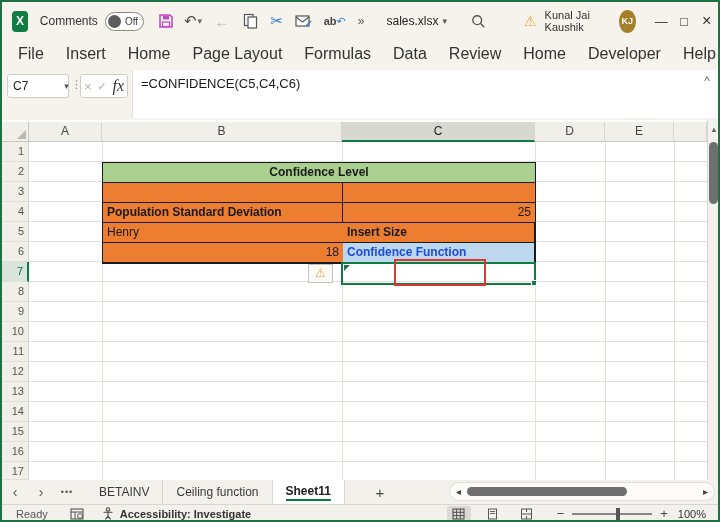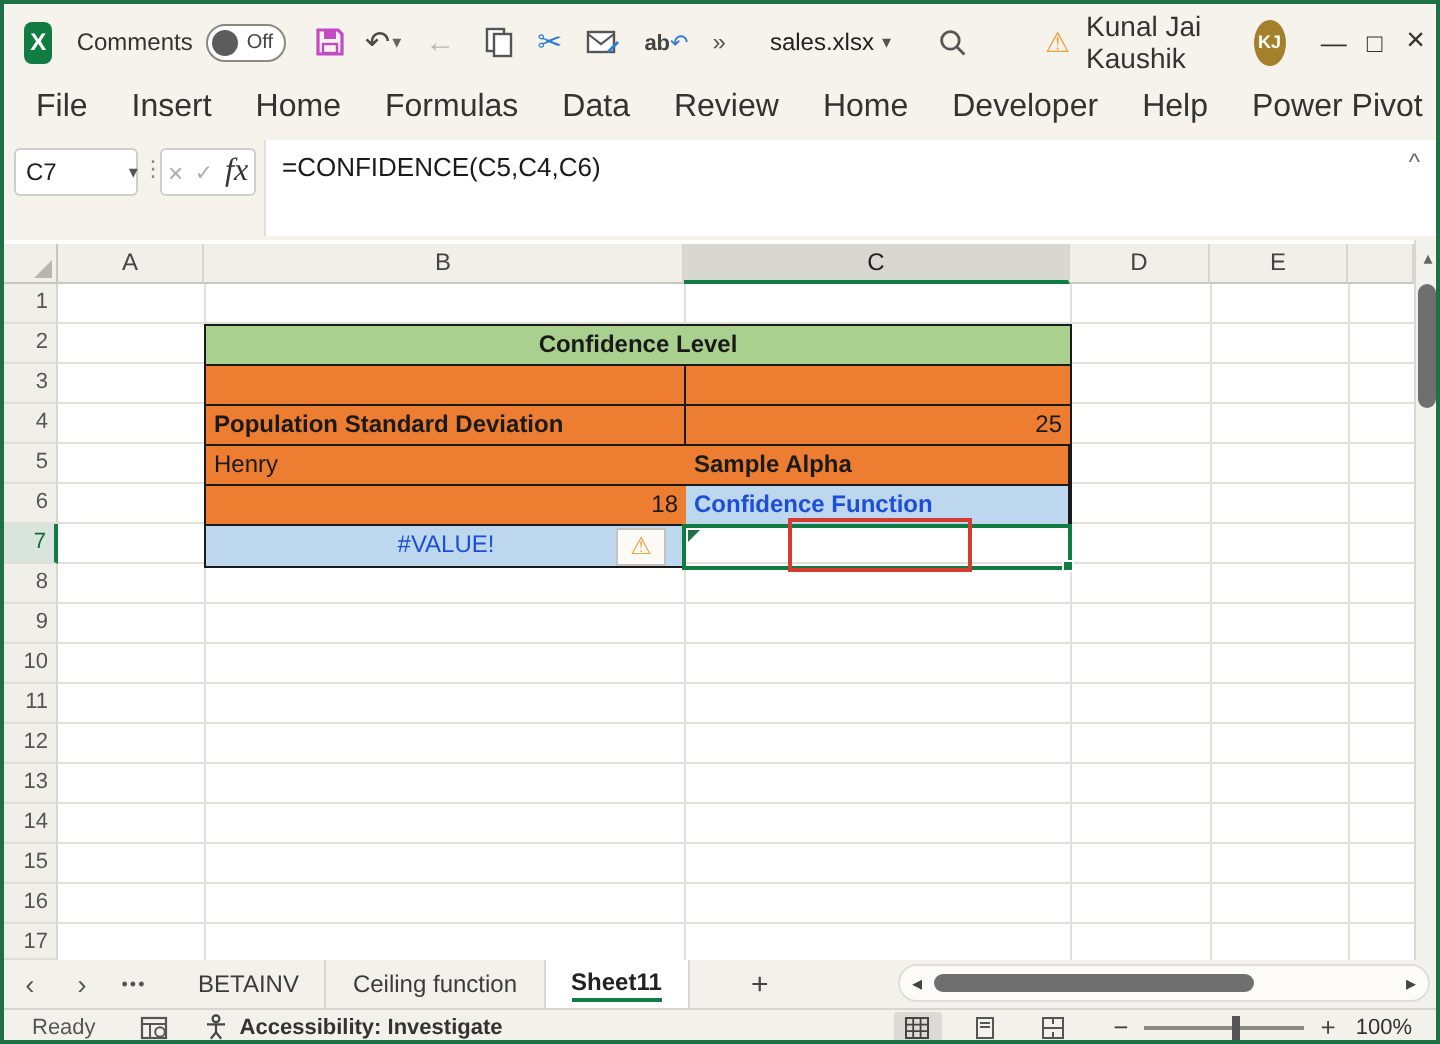--- a/index.html
+++ b/index.html
@@ -150,34 +150,35 @@
     <span style="margin-left:4px;font-size:9px;color:#555">▾</span>
 
     <span style="margin-left:24px">
       <svg width="15" height="15" viewBox="0 0 15 15">
         <circle cx="6.2" cy="6.2" r="4.4" fill="none" stroke="#555" stroke-width="1.4"></circle>
         <path d="M9.6 9.6l3.6 3.6" stroke="#555" stroke-width="1.4"></path>
       </svg>
     </span>
 
     <span style="margin-left:38px;color:#E8A33D;font-size:14px">⚠</span>
-    <span style="margin-left:8px;font-size:14px;color:#333">Kunal Jai Kaushik</span>
+    <span style="margin-left:8px;font-size:11px;color:#333">Kunal Jai Kaushik</span>
     <div class="avatar" style="margin-left:8px">
       <span>KJ</span>
     </div>
 
     <button class="icon-btn winbtn" style="margin-left:14px"><span>—</span></button>
     <button class="icon-btn winbtn"><span>□</span></button>
     <button class="icon-btn winbtn" style="font-size:16px"><span>×</span></button>
   </div>
 
   <div id="ribbon" class="abs">
     <span class="rtab" style="margin-left:5px">File</span>
     <span class="rtab">Insert</span>
     <span class="rtab">Home</span>
+    <span class="rtab">Page Layout</span>
     <span class="rtab">Formulas</span>
     <span class="rtab">Data</span>
     <span class="rtab">Review</span>
     <span class="rtab">Home</span>
     <span class="rtab">Developer</span>
     <span class="rtab">Help</span>
     <span class="rtab">Power Pivot</span>
     <div style="flex:1"></div>
     <div class="comments-btn">
       <svg width="13" height="12" viewBox="0 0 13 12">
@@ -239,24 +240,23 @@
   <div class="abs rowhdr" style="top:440px">16</div>
   <div class="abs rowhdr" style="top:460px;height:18px">17</div>
 
   <div class="abs" id="xltable">
     <div class="tcell t-title">Confidence Level</div>
     <div class="tcell t-orange"></div>
     <div class="tcell t-orange last"></div>
     <div class="tcell t-orange lbl">Population Standard Deviation</div>
     <div class="tcell t-orange vright last">25</div>
     <div class="tcell t-orange last">Henry</div>
-    <div class="tcell t-orange lbl">Sample Alpha</div>
+    <div class="tcell t-orange lbl">Insert Size</div>
     <div class="tcell t-orange vright last">18</div>
     <div class="tcell t-blue lbl" style="border-bottom:none">Confidence Function</div>
-    <div class="tcell t-blue vcenter last" style="border-bottom:none">#VALUE!</div>
   </div>
 
   <div class="abs" id="errbtn"><span>⚠</span></div>
   <div class="abs" id="selbox">
     <span id="errtri"></span>
     <span id="fillhandle"></span>
   </div>
   <div class="abs" id="redbox"></div>
 
   <div class="abs" id="vscroll">

